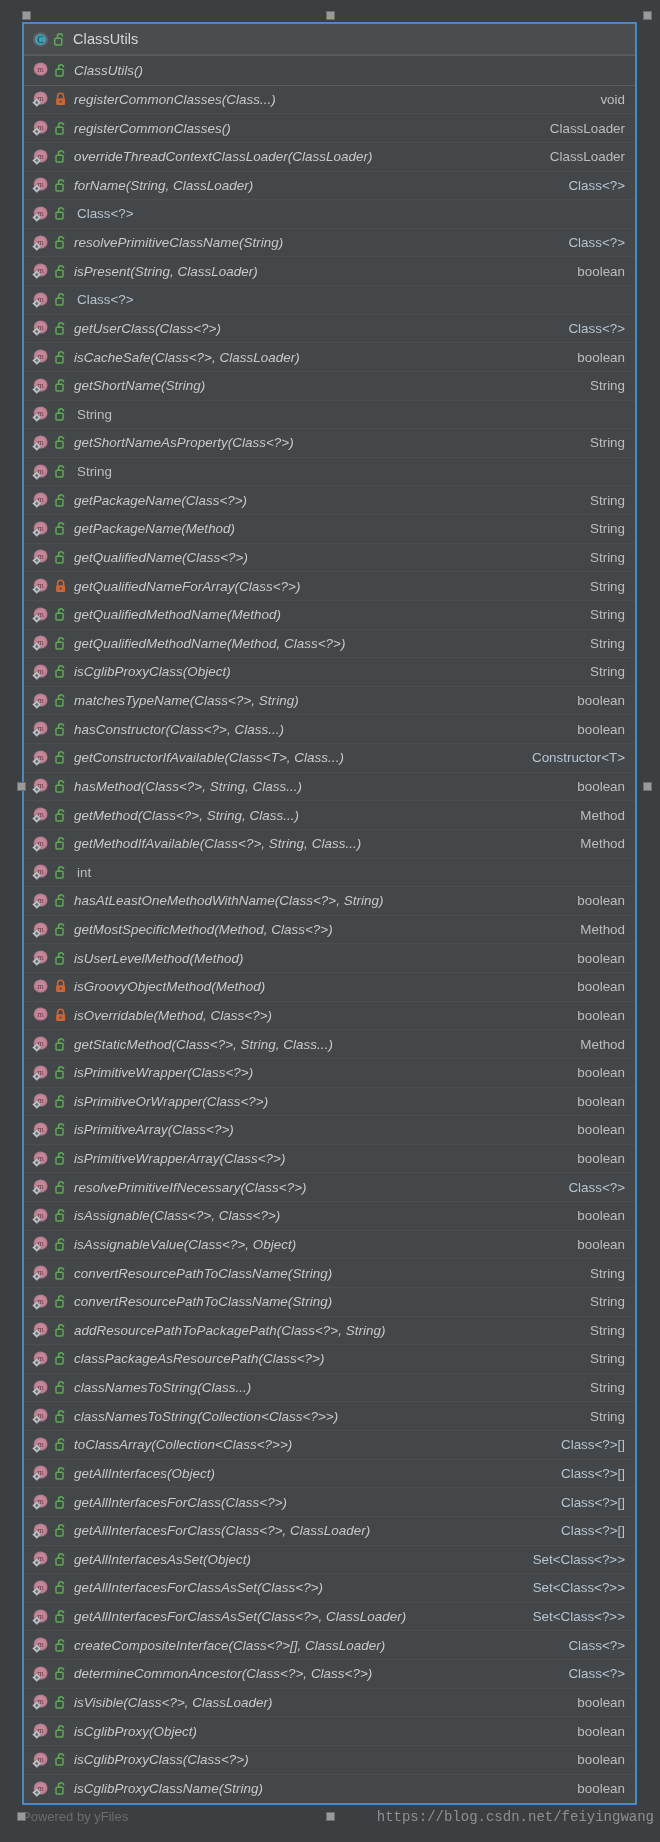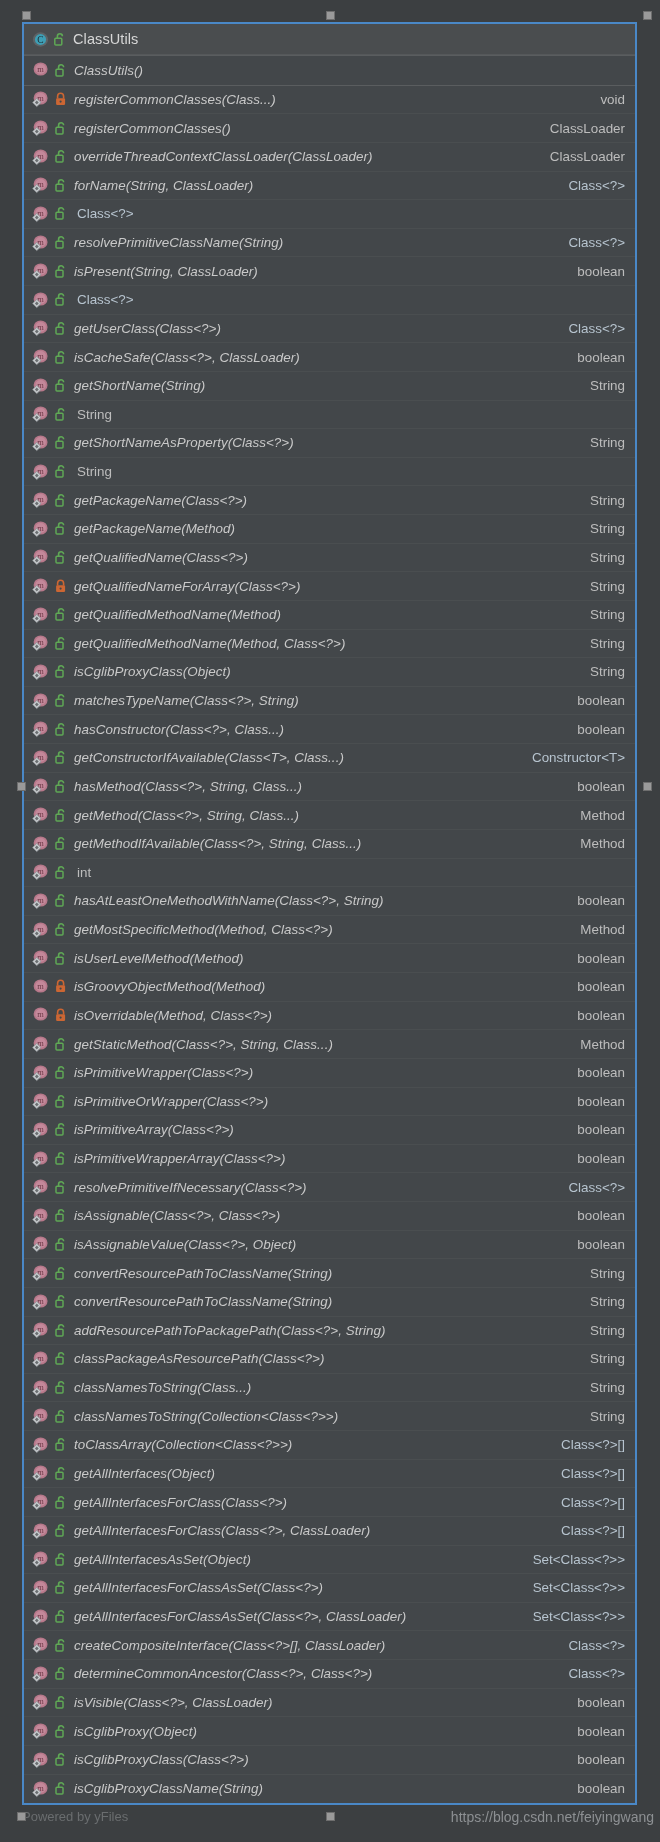--- a/index.html
+++ b/index.html
@@ -54,21 +54,21 @@
   
   #footer{
     position:absolute;left:0;top:1806px;width:660px;height:36px;z-index:20;
   }
   .yfiles{
     position:absolute;left:22px;top:3px;
     color:#6a6d6f;font-size:13px;font-family:"Liberation Sans",sans-serif;
   }
   .watermark{
     position:absolute;right:6px;top:3px;
-    color:#8d9093;font-size:14px;font-family:Liberation Sans, sans-serif;
+    color:#8d9093;font-size:14px;font-family:Liberation Mono, monospace;
     white-space:nowrap;
   }
 </style>
 </head>
 <body>
 
 <div id="handles">
     <div class="handle" style="left: 22px; top: 11px;"></div>
     <div class="handle" style="left: 326px; top: 11px;"></div>
     <div class="handle" style="left: 643px; top: 11px;"></div>

